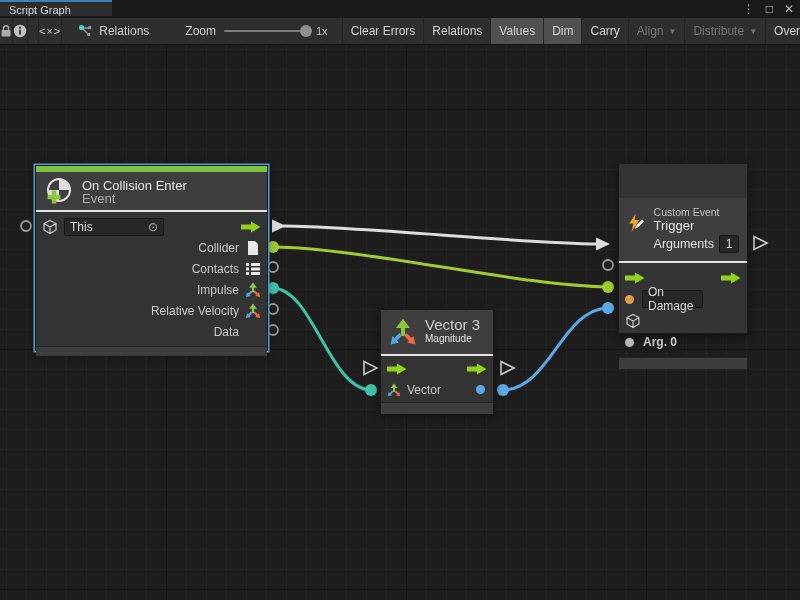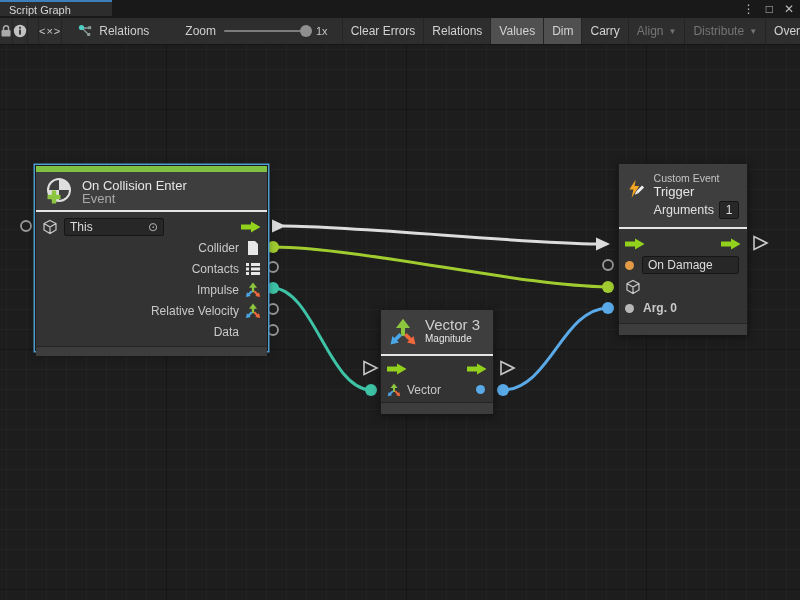--- a/index.html
+++ b/index.html
@@ -287,21 +287,21 @@
           </svg>
           <span class="label" style="margin-left:6px;">Vector</span>
           <div class="spacer"></div>
           <div class="inline-dot" style="background:#5aaae8;margin-right:2px;"></div>
         </div>
       </div>
       <div class="node-footer" style="height:11px;"></div>
     </div>
 
     <div class="node" style="left:618px;top:118px;width:130px;height:171px;">
-      <div class="node-header" style="height:65px;align-items:flex-start;padding-top:8px;">
+      <div class="node-header" style="height:65px;align-items:flex-start;padding-top:8px;margin-top:34px;">
         <svg width="32" height="34" viewBox="0 0 32 34">
           <polygon points="15,1 4,18 11,18 8,32 21,12 13,12" fill="#f6a623"></polygon>
           <polygon points="16,21 26,11 29.5,14.5 19.5,24.5" fill="#f2f2f2"></polygon>
           <polygon points="13.5,27 16,21 19.5,24.5" fill="#f2f2f2"></polygon>
         </svg>
         <div>
           <div class="nh-sub" style="font-size:10.5px;color:#c4c4c4;">Custom Event</div>
           <div class="nh-title">Trigger</div>
           <div style="display:flex;align-items:center;gap:5px;margin-top:2px;">
             <span style="color:#e0e0e0;font-size:12.5px;">Arguments</span>
@@ -316,21 +316,21 @@
           <svg class="farrow" viewBox="0 0 20 12">
             <path d="M0 3.5 H10 V0.5 L19.5 6 L10 11.5 V8.5 H0 Z"></path>
           </svg>
           <div class="spacer"></div>
           <svg class="farrow" viewBox="0 0 20 12">
             <path d="M0 3.5 H10 V0.5 L19.5 6 L10 11.5 V8.5 H0 Z"></path>
           </svg>
         </div>
         <div class="prow" style="height:21.5px;">
           <div class="inline-dot" style="background:#e39a45;"></div>
-          <div class="field" style="width:97px;margin-left:8px;">
+          <div class="field" style="width:61px;margin-left:8px;">
             <span>On Damage</span>
           </div>
         </div>
         <div class="prow" style="height:21.5px;">
           <svg class="icon16" viewBox="0 0 16 16">
             <path fill="none" stroke="#c8c8c8" stroke-width="1.2" d="M8 1.5 L14 4.5 V11 L8 14.5 L2 11 V4.5 Z M2 4.5 L8 8 L14 4.5 M8 8 V14.5"></path>
           </svg>
         </div>
         <div class="prow" style="height:21.5px;font-weight:bold;">
           <div class="inline-dot" style="background:#b8b8b8;"></div>

